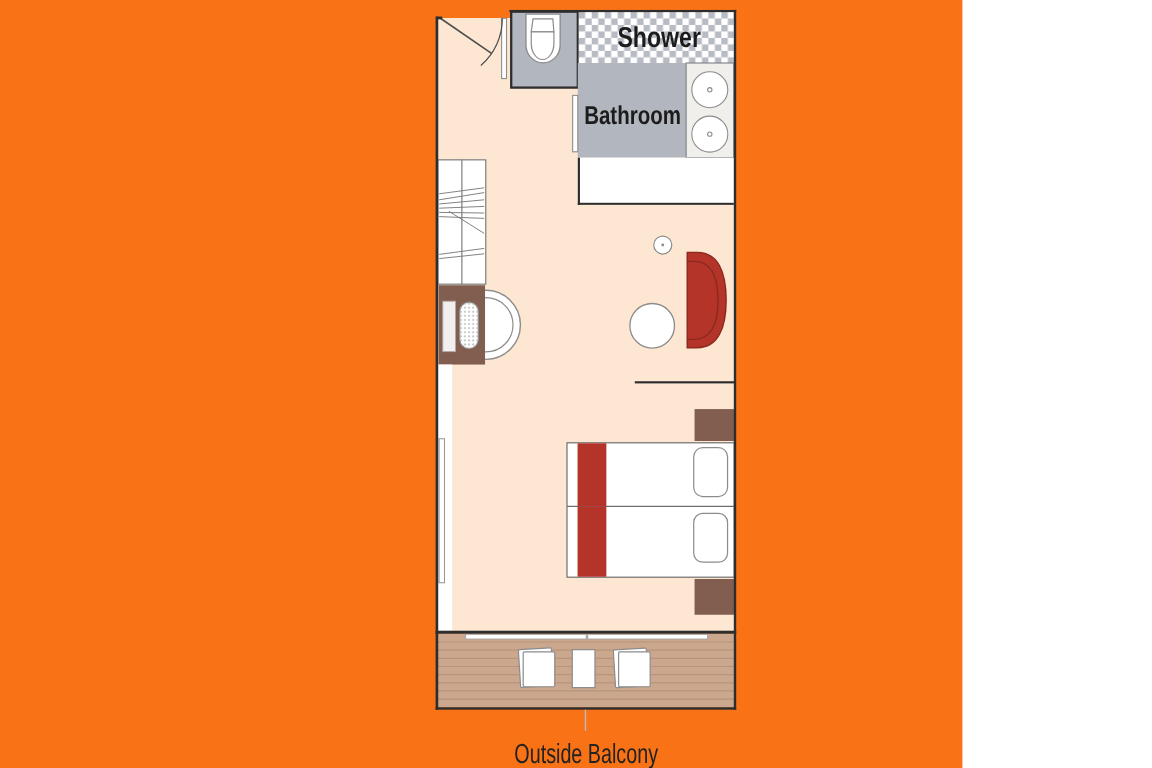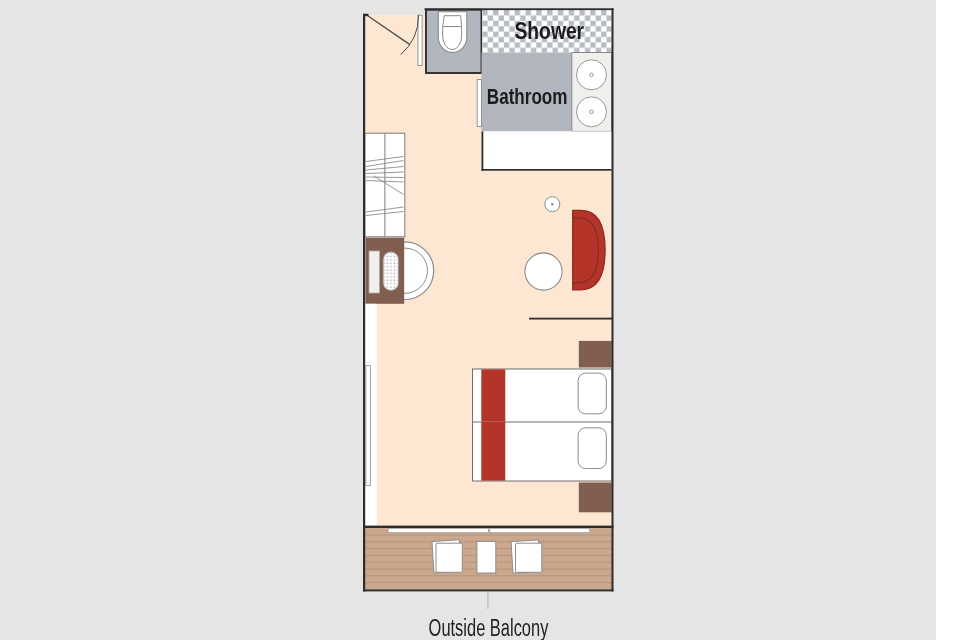--- a/index.html
+++ b/index.html
@@ -1,16 +1,16 @@
 <!DOCTYPE html>
 <html><head>
 <meta charset="utf-8">
 <style>
   html,body{margin:0;padding:0;background:#ffffff;}
-  .page{position:relative;width:936px;height:640px;background:#e5e5e5;overflow:hidden;
+  .page{position:relative;width:802px;height:640px;background:#f97316;overflow:hidden;
         font-family:"Liberation Sans", sans-serif;}
 </style>
 </head>
 <body>
 <div class="page">
 <svg width="960" height="640" viewBox="0 0 960 640">
 <defs>
   <pattern id="chk" x="482.3" y="10" width="10.8" height="10.8" patternUnits="userSpaceOnUse">
     <rect x="0" y="0" width="5.4" height="5.4" fill="#b7bbc4"></rect>
     <rect x="5.4" y="5.4" width="5.4" height="5.4" fill="#b7bbc4"></rect>

